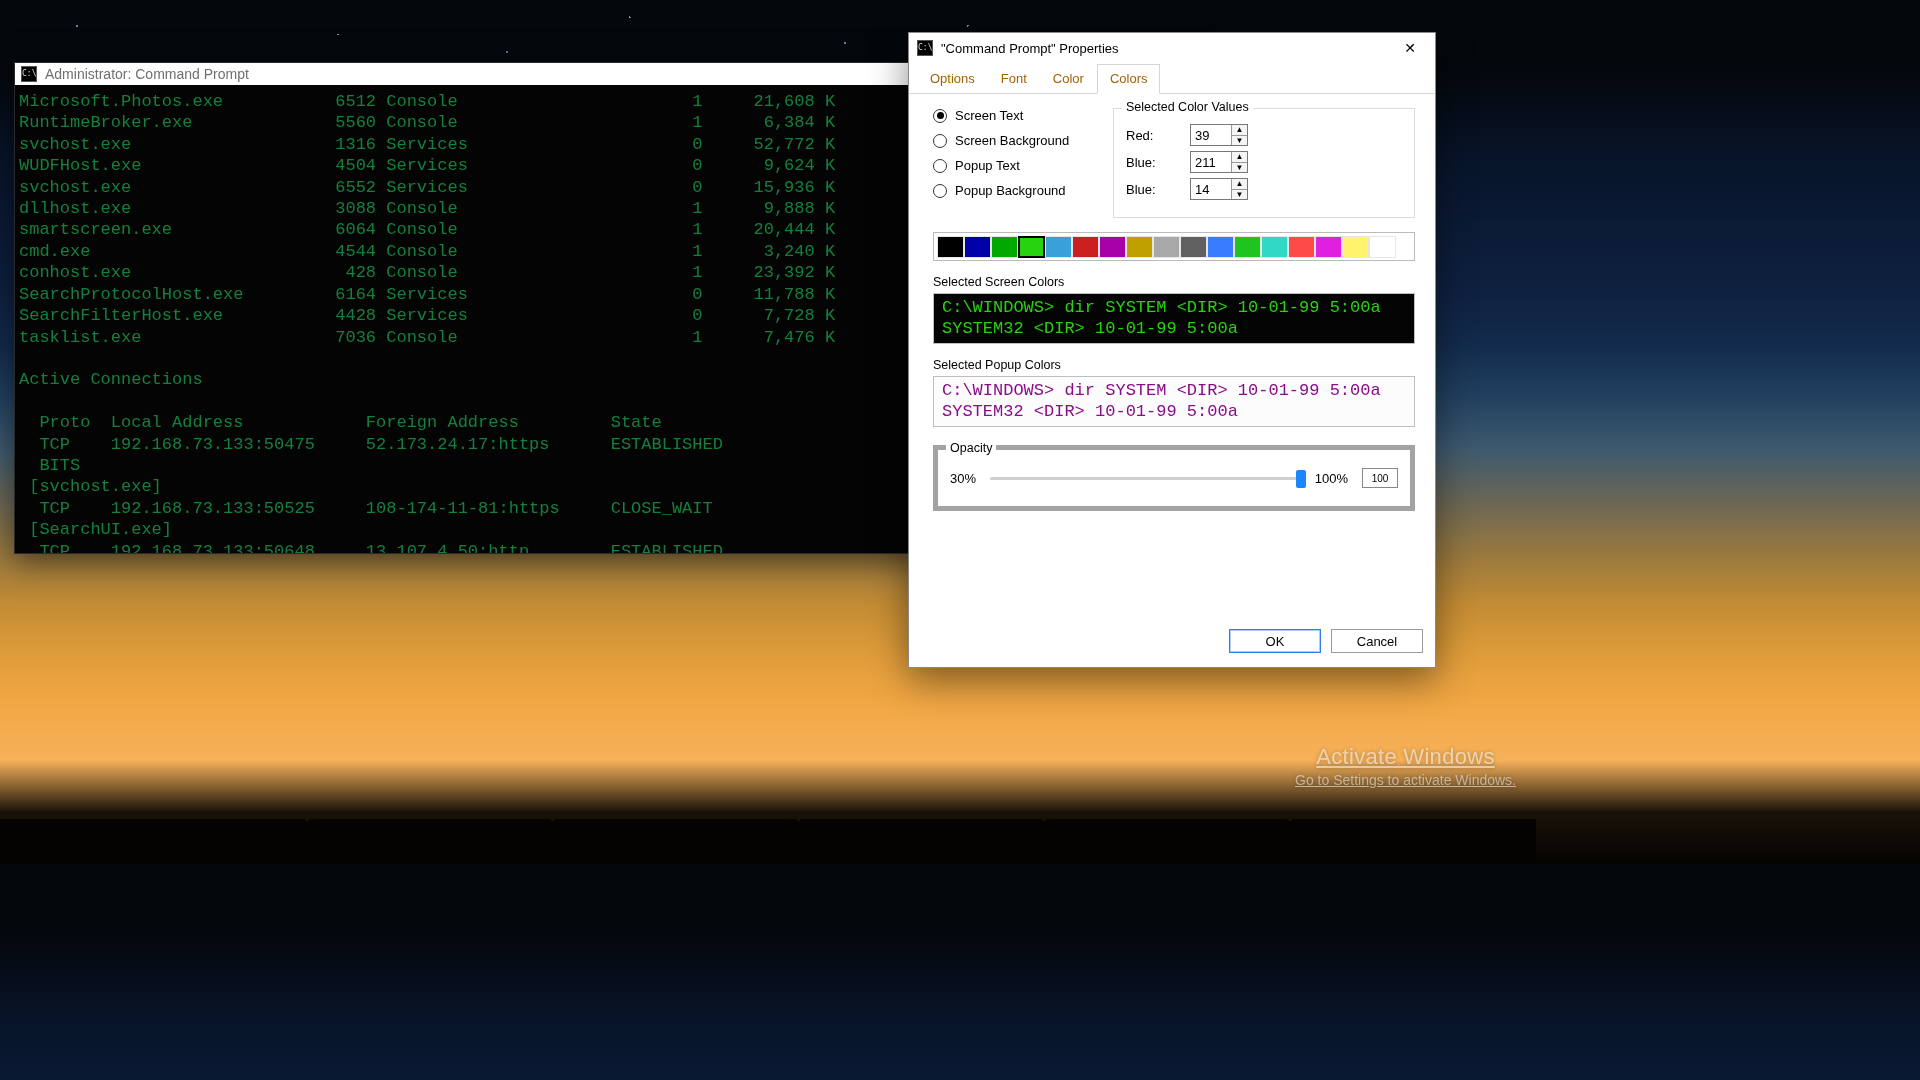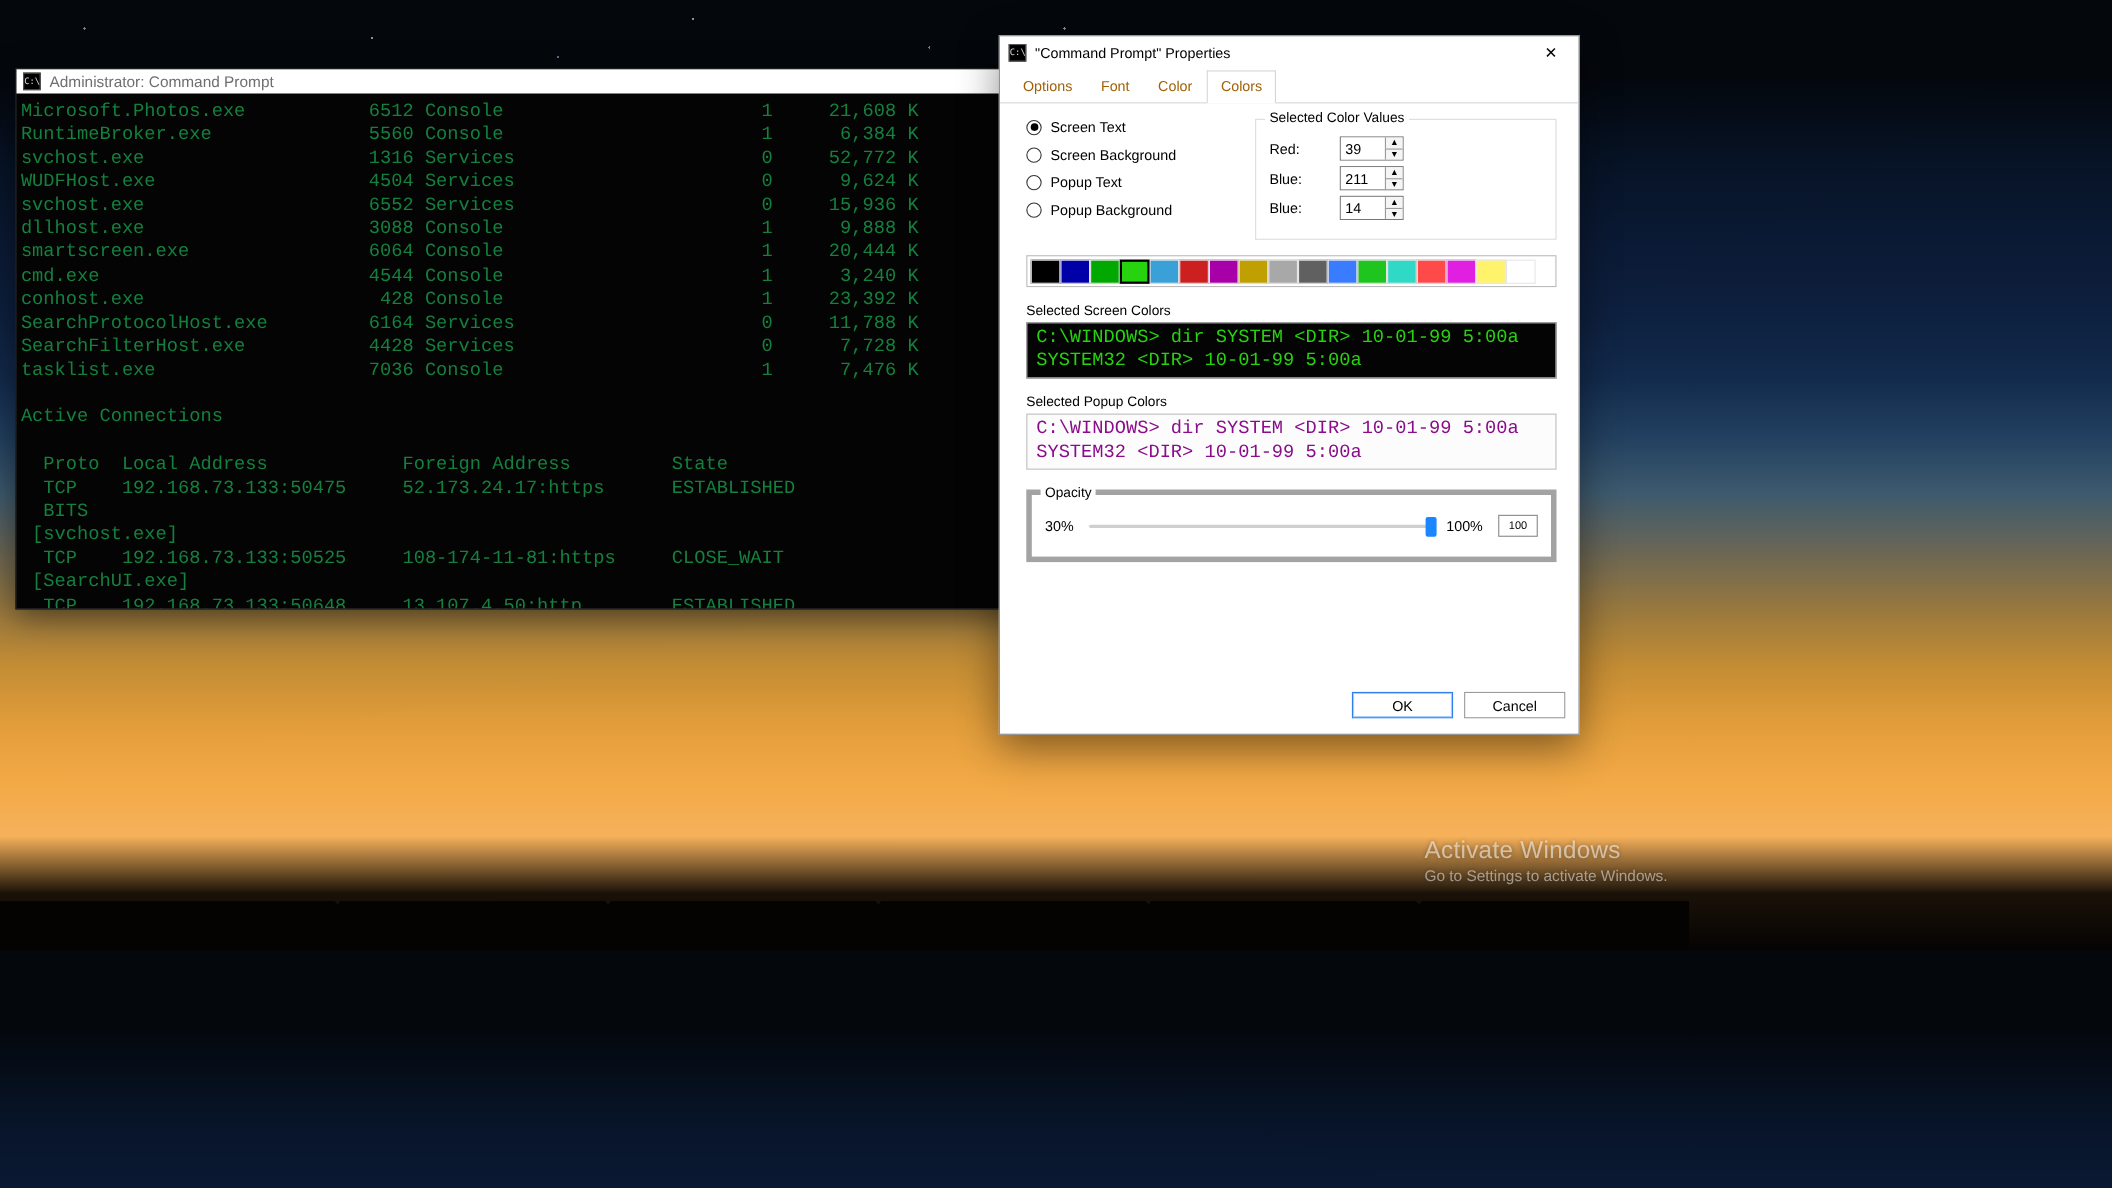--- a/index.html
+++ b/index.html
@@ -115,21 +115,21 @@
     padding:6px 12px 7px; font-size:13px; color:#a16207; border:1px solid transparent;
     border-bottom:none; cursor:pointer; position:relative; top:1px;
     background:transparent;
   }
   .props-tab.active {
     background:#fff; border-color:#d6d6d6; border-bottom:1px solid #fff;
   }
 
   .props-body { flex:1; padding:14px 20px 12px 24px; font-size:13px; color:#000; }
 
-  .props-top { display:flex; gap:28px; }
+  .props-top { display:flex; }
   .radio-col { display:flex; flex-direction:column; gap:10px; min-width:180px; }
   .radio-item { display:flex; align-items:center; gap:8px; cursor:pointer; }
   .radio-dot {
     width:14px; height:14px; border:1px solid #333; border-radius:50%;
     display:flex; align-items:center; justify-content:center; background:#fff;
   }
   .radio-item.checked .radio-dot::after{
     content:""; width:7px; height:7px; border-radius:50%; background:#000;
   }
 
@@ -196,23 +196,24 @@
     display:flex; justify-content:flex-end; gap:10px; padding:12px 12px 14px;
   }
   .btn {
     min-width:92px; height:24px; border:1px solid #9b9b9b; background:#fff;
     font-size:13px; cursor:pointer;
   }
   .btn.primary { border:1px solid #2f80ed; box-shadow: inset 0 0 0 1px #a7cdfb; }
 
   
   .watermark {
-    position:absolute; right:20px; bottom:60px; text-align:left;
+    position:absolute; right:20px; bottom:76px; text-align:center;
     color:rgba(255,255,255,.55); text-shadow:0 0 4px rgba(0,0,0,.3);
     pointer-events:none;
+    text-decoration:underline;
   }
   .watermark .l1 { font-size:22px; font-weight:400; letter-spacing:.3px; }
   .watermark .l2 { font-size:14px; margin-top:2px; color:rgba(255,255,255,.5); }
 </style>
 </head>
 <body>
 
 <div class="cmd-window">
   <div class="cmd-titlebar">
     <div class="cmd-appicon"></div>

